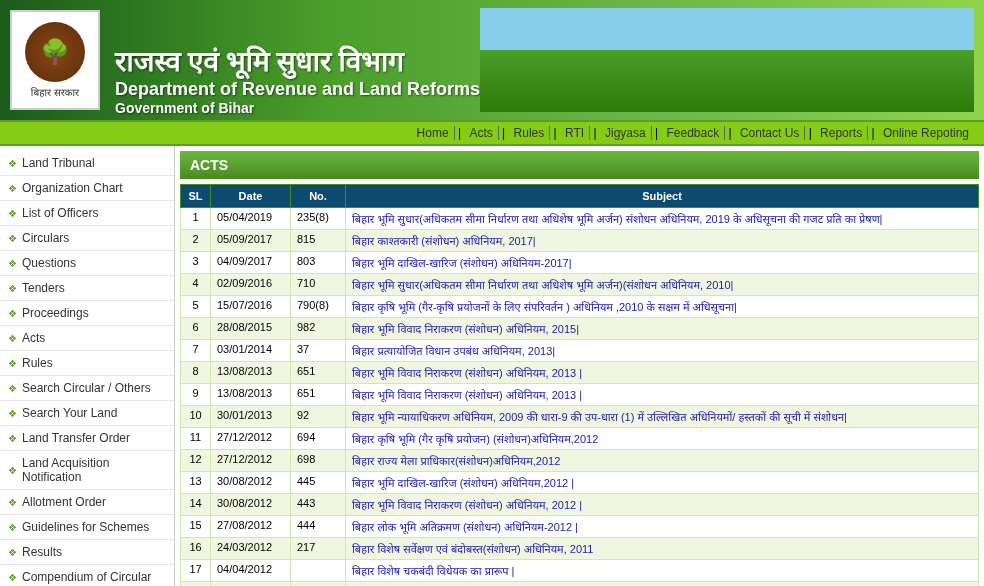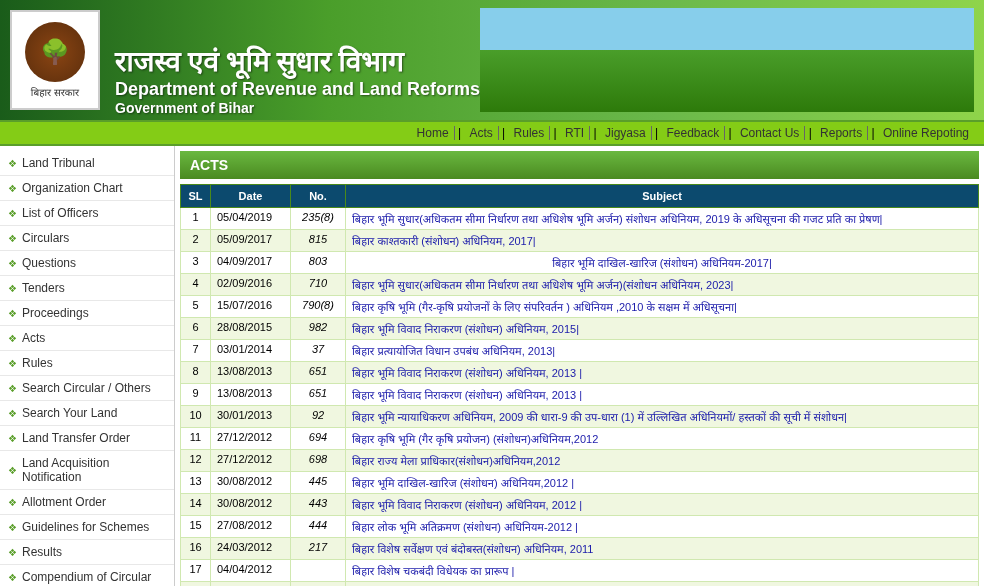--- a/index.html
+++ b/index.html
@@ -144,21 +144,21 @@
     .acts-table th.subject-col { text-align: center; }
     .acts-table td {
       padding: 3px 6px;
       border: 1px solid #d0e8b0;
       vertical-align: top;
     }
     .acts-table tr:nth-child(even) td { background: #f0f7e0; }
     .acts-table tr:nth-child(odd) td { background: #fff; }
     .acts-table td:first-child { text-align: center; width: 30px; }
     .acts-table td:nth-child(2) { white-space: nowrap; width: 80px; }
-    .acts-table td:nth-child(3) { white-space: nowrap; width: 55px; text-align: center; font-style: italic; }
+    .acts-table td:nth-child(3) { white-space: nowrap; width: 55px; text-align: left; }
     .acts-table td:nth-child(4) { color: #333; }
   </style>
 </head>
 <body>
 
 <div class="header">
   <div class="header-logo">
     <div class="logo-emblem">🌳</div>
     <div class="logo-text">बिहार सरकार</div>
   </div>
@@ -277,27 +277,27 @@
           <tr>
             <td>2</td>
             <td>05/09/2017</td>
             <td>815</td>
             <td style="cursor: pointer; color: rgb(26, 26, 170);">बिहार काश्तकारी (संशोधन) अधिनियम, 2017|</td>
           </tr>
           <tr>
             <td>3</td>
             <td>04/09/2017</td>
             <td>803</td>
-            <td style="cursor: pointer; color: rgb(26, 26, 170); text-align: center;">बिहार भूमि दाखिल-खारिज (संशोधन) अधिनियम-2017|</td>
+            <td style="cursor: pointer; color: rgb(26, 26, 170);">बिहार भूमि दाखिल-खारिज (संशोधन) अधिनियम-2017|</td>
           </tr>
           <tr>
             <td>4</td>
             <td>02/09/2016</td>
             <td>710</td>
-            <td style="cursor: pointer; color: rgb(26, 26, 170);">बिहार भूमि सुधार(अधिकतम सीमा निर्धारण तथा अधिशेष भूमि अर्जन)(संशोधन अधिनियम, 2023|</td>
+            <td style="cursor: pointer; color: rgb(26, 26, 170);">बिहार भूमि सुधार(अधिकतम सीमा निर्धारण तथा अधिशेष भूमि अर्जन)(संशोधन अधिनियम, 2010|</td>
           </tr>
           <tr>
             <td>5</td>
             <td>15/07/2016</td>
             <td>790(8)</td>
             <td style="cursor: pointer; color: rgb(26, 26, 170);">बिहार कृषि भूमि (गैर-कृषि प्रयोजनों के लिए संपरिवर्तन ) अधिनियम ,2010 के सक्षम में अधिसूचना|</td>
           </tr>
           <tr>
             <td>6</td>
             <td>28/08/2015</td>

